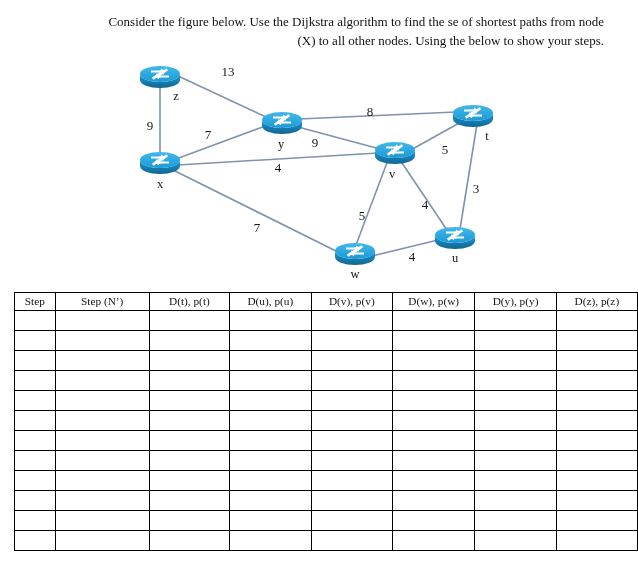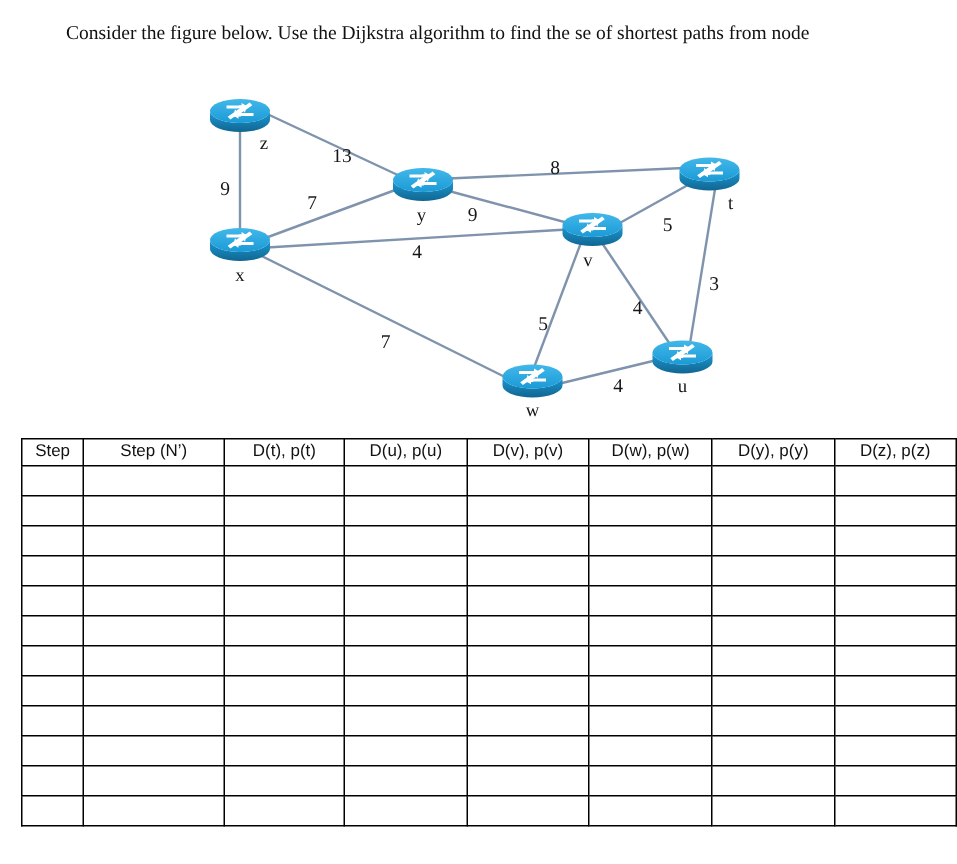--- a/index.html
+++ b/index.html
@@ -4,60 +4,61 @@
 <style>
   html,body{margin:0;padding:0;background:#ffffff;}
   body{width:638px;height:576px;position:relative;overflow:hidden;
        font-family:"Liberation Serif",serif;color:#1a1a1a;}
 
   
   #question{
     position:absolute;left:44px;top:12px;width:560px;
     font-size:13.0px;line-height:19px;color:#111;
   }
-  #question .ln{display:block;white-space:nowrap;}
+  #question .ln{display:block;white-space:nowrap;text-align:right;}
 
   
   #figure{position:absolute;left:0;top:48px;width:638px;height:240px;}
   #figure svg{display:block;width:638px;height:240px;}
 
   .wlabel{
     position:absolute;font-family:"Liberation Serif",serif;
     font-size:13px;color:#161616;white-space:nowrap;
     transform:translate(-50%,-50%);
   }
   .nlabel{
     position:absolute;font-family:"Liberation Serif",serif;
     font-size:12.5px;color:#161616;white-space:nowrap;
     transform:translate(-50%,-50%);
   }
 
   
   #steps-table{
     position:absolute;left:14px;top:292px;
     border-collapse:collapse;table-layout:fixed;
-    font-family:Liberation Sans, sans-serif;
+    font-family:Liberation Serif, serif;
   }
   #steps-table td,#steps-table th{
     border:1px solid #000;padding:0;margin:0;
     font-weight:normal;font-size:11.3px;
     text-align:center;vertical-align:middle;
     color:#111;background:#fff;
   }
   #steps-table thead th{height:17px;line-height:17px;white-space:nowrap;}
   #steps-table tbody td{height:19px;}
   .c-step{width:44px;}
   .c-nodes{width:104px;}
   .c-d{width:88px;}
 </style>
 </head>
 <body>
 
 <div id="question">
   <span class="ln">Consider the figure below. Use the Dijkstra algorithm to find the se of shortest paths from node</span>
+  <span class="ln">(X) to all other nodes. Using the below to show your steps.</span>
 </div>
 
 <div id="figure">
   <svg id="graph-svg" viewBox="0 0 638 240">
     <defs>
       <linearGradient id="routerTop" x1="0" y1="0" x2="0" y2="1">
         <stop offset="0%" stop-color="#42b8ea"></stop>
         <stop offset="100%" stop-color="#1b9ad6"></stop>
       </linearGradient>
       <linearGradient id="routerSide" x1="0" y1="0" x2="0" y2="1">
@@ -106,21 +107,21 @@
 
   <span class="nlabel" style="left:176px;top:48px">z</span>
   <span class="nlabel" style="left:160px;top:136px">x</span>
   <span class="nlabel" style="left:281px;top:96px">y</span>
   <span class="nlabel" style="left:487px;top:88px">t</span>
   <span class="nlabel" style="left:392px;top:126px">v</span>
   <span class="nlabel" style="left:455px;top:210px">u</span>
   <span class="nlabel" style="left:355px;top:226px">w</span>
 
   <span class="wlabel" style="left:150px;top:78px">9</span>
-  <span class="wlabel" style="left:228px;top:56px">13</span>
+  <span class="wlabel" style="left:228px;top:24px">13</span>
   <span class="wlabel" style="left:208px;top:87px">7</span>
   <span class="wlabel" style="left:278px;top:120px">4</span>
   <span class="wlabel" style="left:257px;top:180px">7</span>
   <span class="wlabel" style="left:370px;top:64px">8</span>
   <span class="wlabel" style="left:315px;top:95px">9</span>
   <span class="wlabel" style="left:445px;top:102px">5</span>
   <span class="wlabel" style="left:476px;top:141px">3</span>
   <span class="wlabel" style="left:425px;top:157px">4</span>
   <span class="wlabel" style="left:362px;top:168px">5</span>
   <span class="wlabel" style="left:412px;top:209px">4</span>

